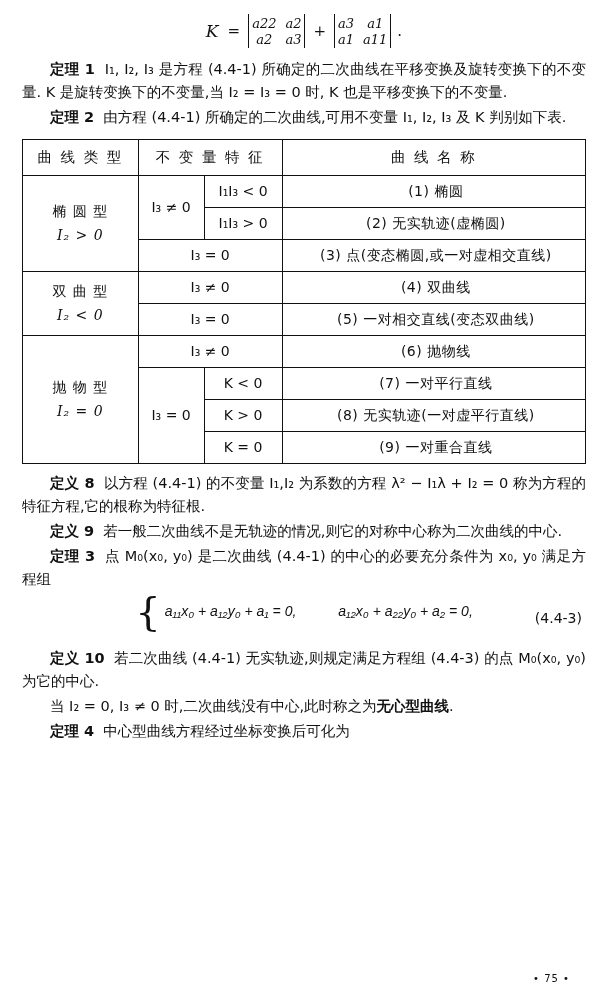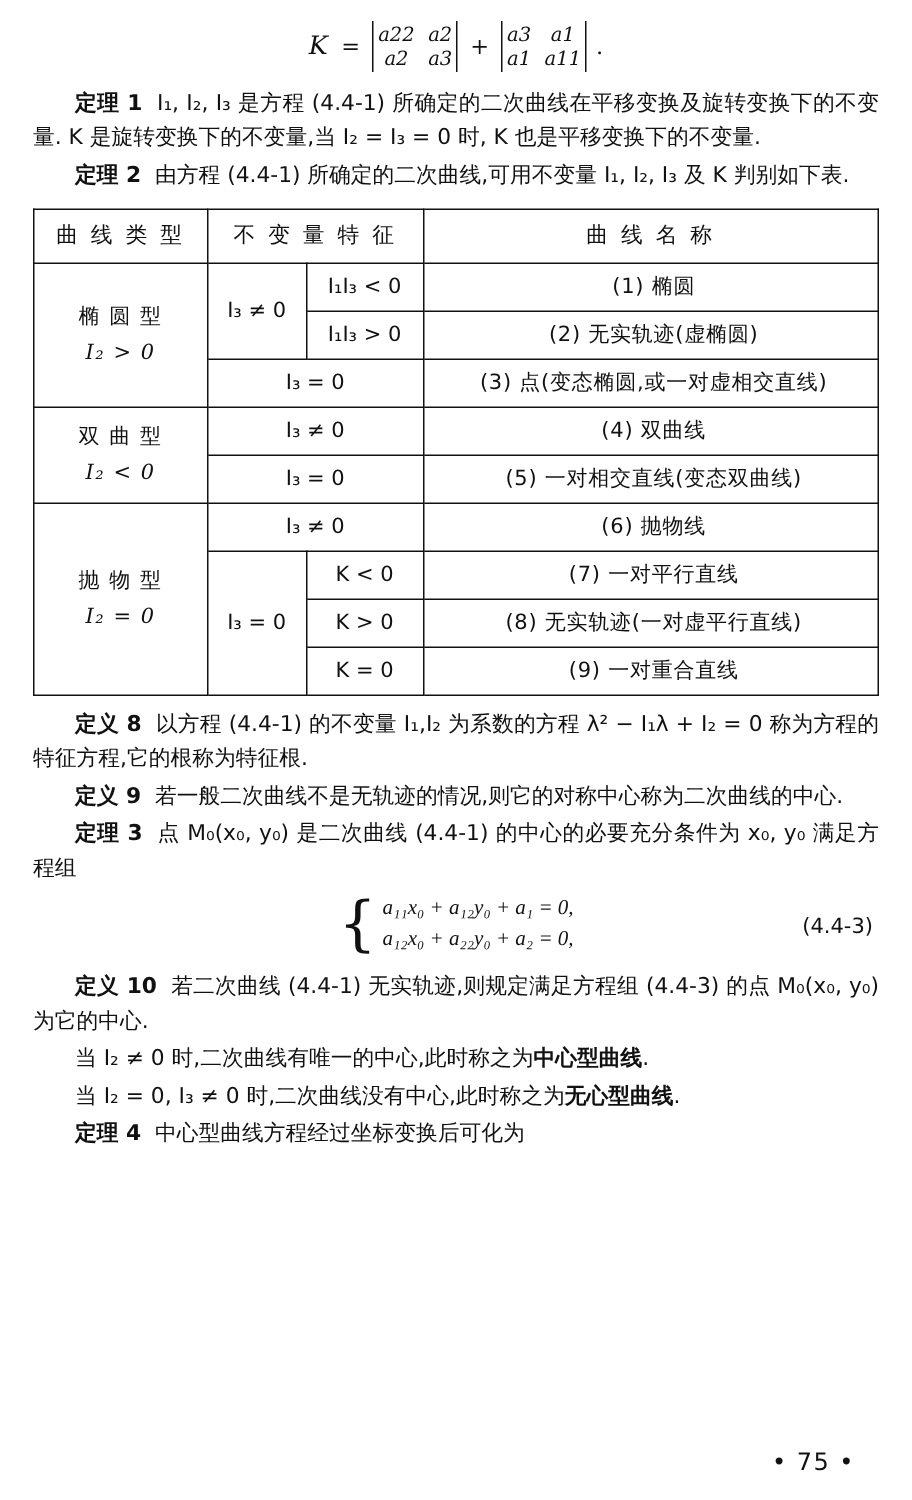--- a/index.html
+++ b/index.html
@@ -119,42 +119,43 @@
     justify-content: center;
     gap: 4px;
   }
   .brace {
     font-size: 40px;
     line-height: 0.8;
     font-family: "DejaVu Serif", serif;
   }
   .sys-eqs {
     display: flex;
-    flex-direction: column;
-    font-family: Liberation Serif, serif;
+    flex-direction: row;
+    font-family: Liberation Sans, sans-serif;
     font-style: italic;
     font-size: 14px;
     line-height: 1.5;
+    gap: 42px;
   }
   .eqnum {
     position: absolute;
     right: 4px;
     top: 50%;
     transform: translateY(-50%);
     font-size: 14px;
     font-style: normal;
     font-family: "DejaVu Sans", sans-serif;
   }
 
   
   .footer {
     position: absolute;
     bottom: 16px;
     right: 38px;
-    font-size: 16px;
+    font-size: 10px;
     letter-spacing: 1px;
     text-align: center;
   }
 </style>
 </head>
 <body>
 
 <div class="page">
   <div class="content">
 
@@ -286,23 +287,20 @@
       </div>
       <span class="eqnum">(4.4-3)</span>
     </div>
 
     <p class="para indent">
       <span class="bold">定义 10</span>
       &nbsp;<span>若二次曲线 (4.4-1) 无实轨迹,则规定满足方程组 (4.4-3) 的点 M₀(x₀, y₀) 为它的中心.</span>
     </p>
 
     <p class="para indent">
-      <span>当 I₂ ≠ 0 时,二次曲线有唯一的中心,此时称之为</span><span class="bold">中心型曲线</span><span>.</span>
-    </p>
-    <p class="para indent">
       <span>当 I₂ = 0, I₃ ≠ 0 时,二次曲线没有中心,此时称之为</span><span class="bold">无心型曲线</span><span>.</span>
     </p>
 
     <p class="para indent">
       <span class="bold">定理 4</span>
       &nbsp;<span>中心型曲线方程经过坐标变换后可化为</span>
     </p>
 
   </div>
 

